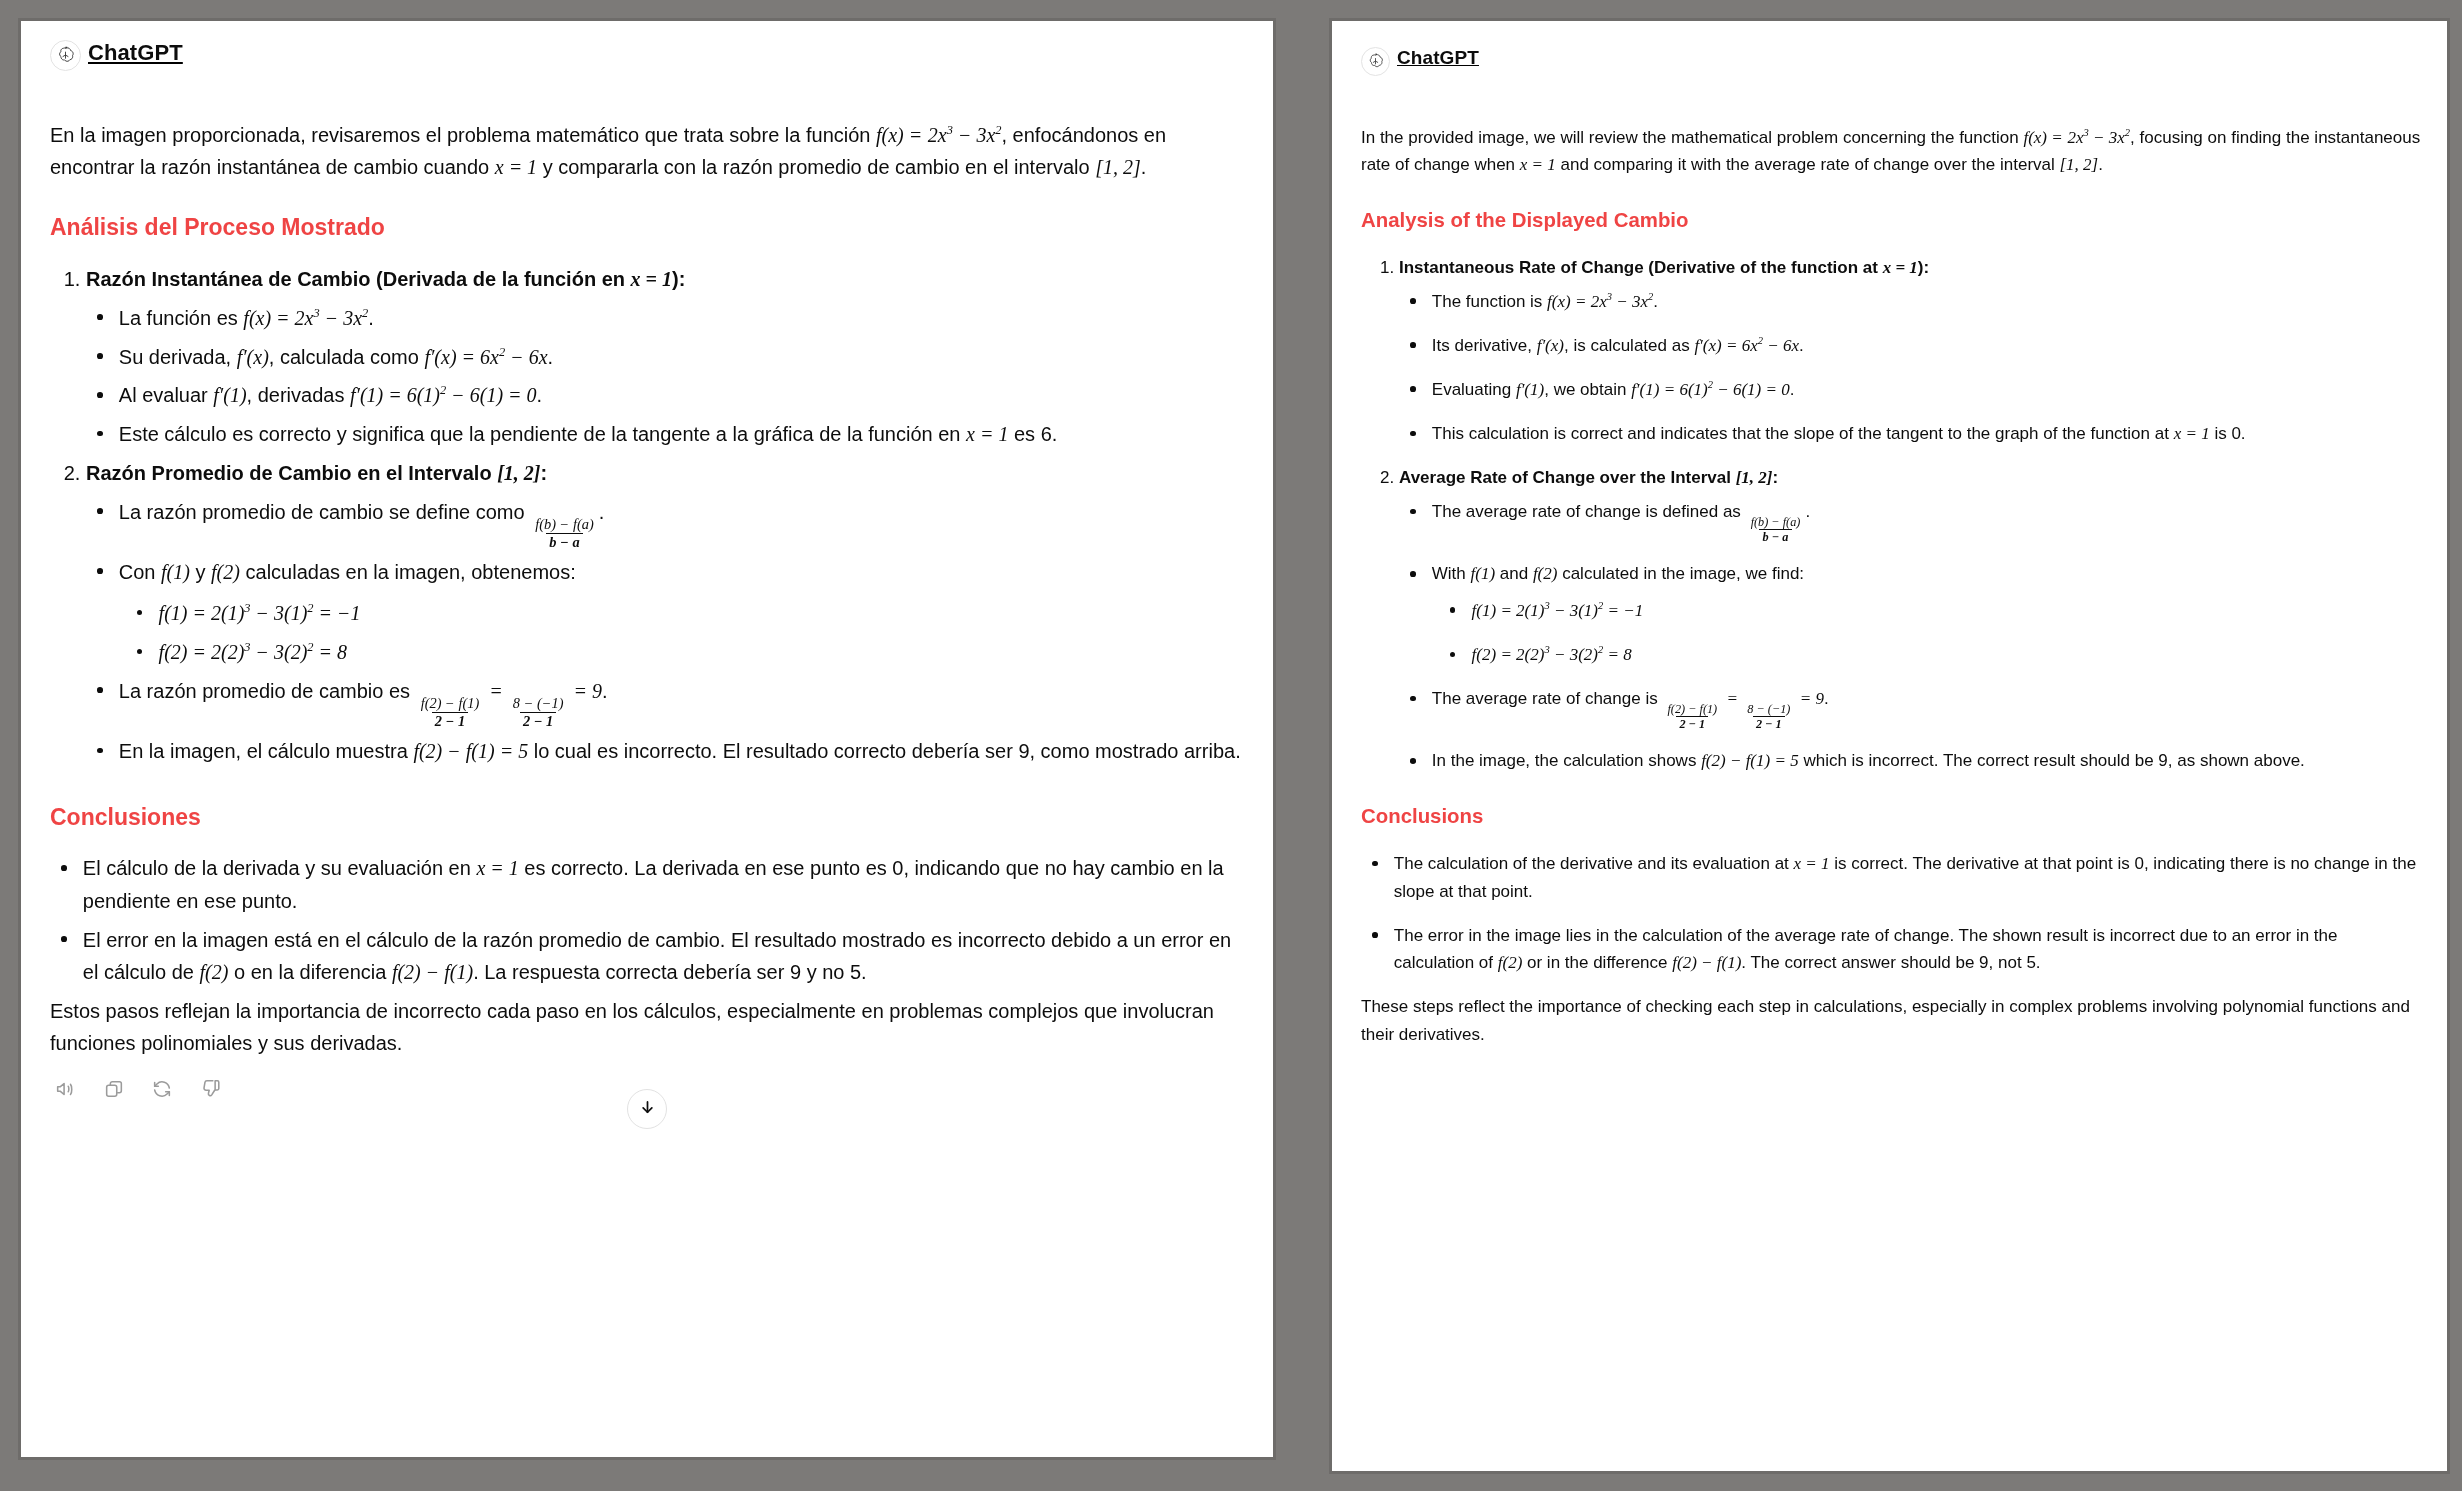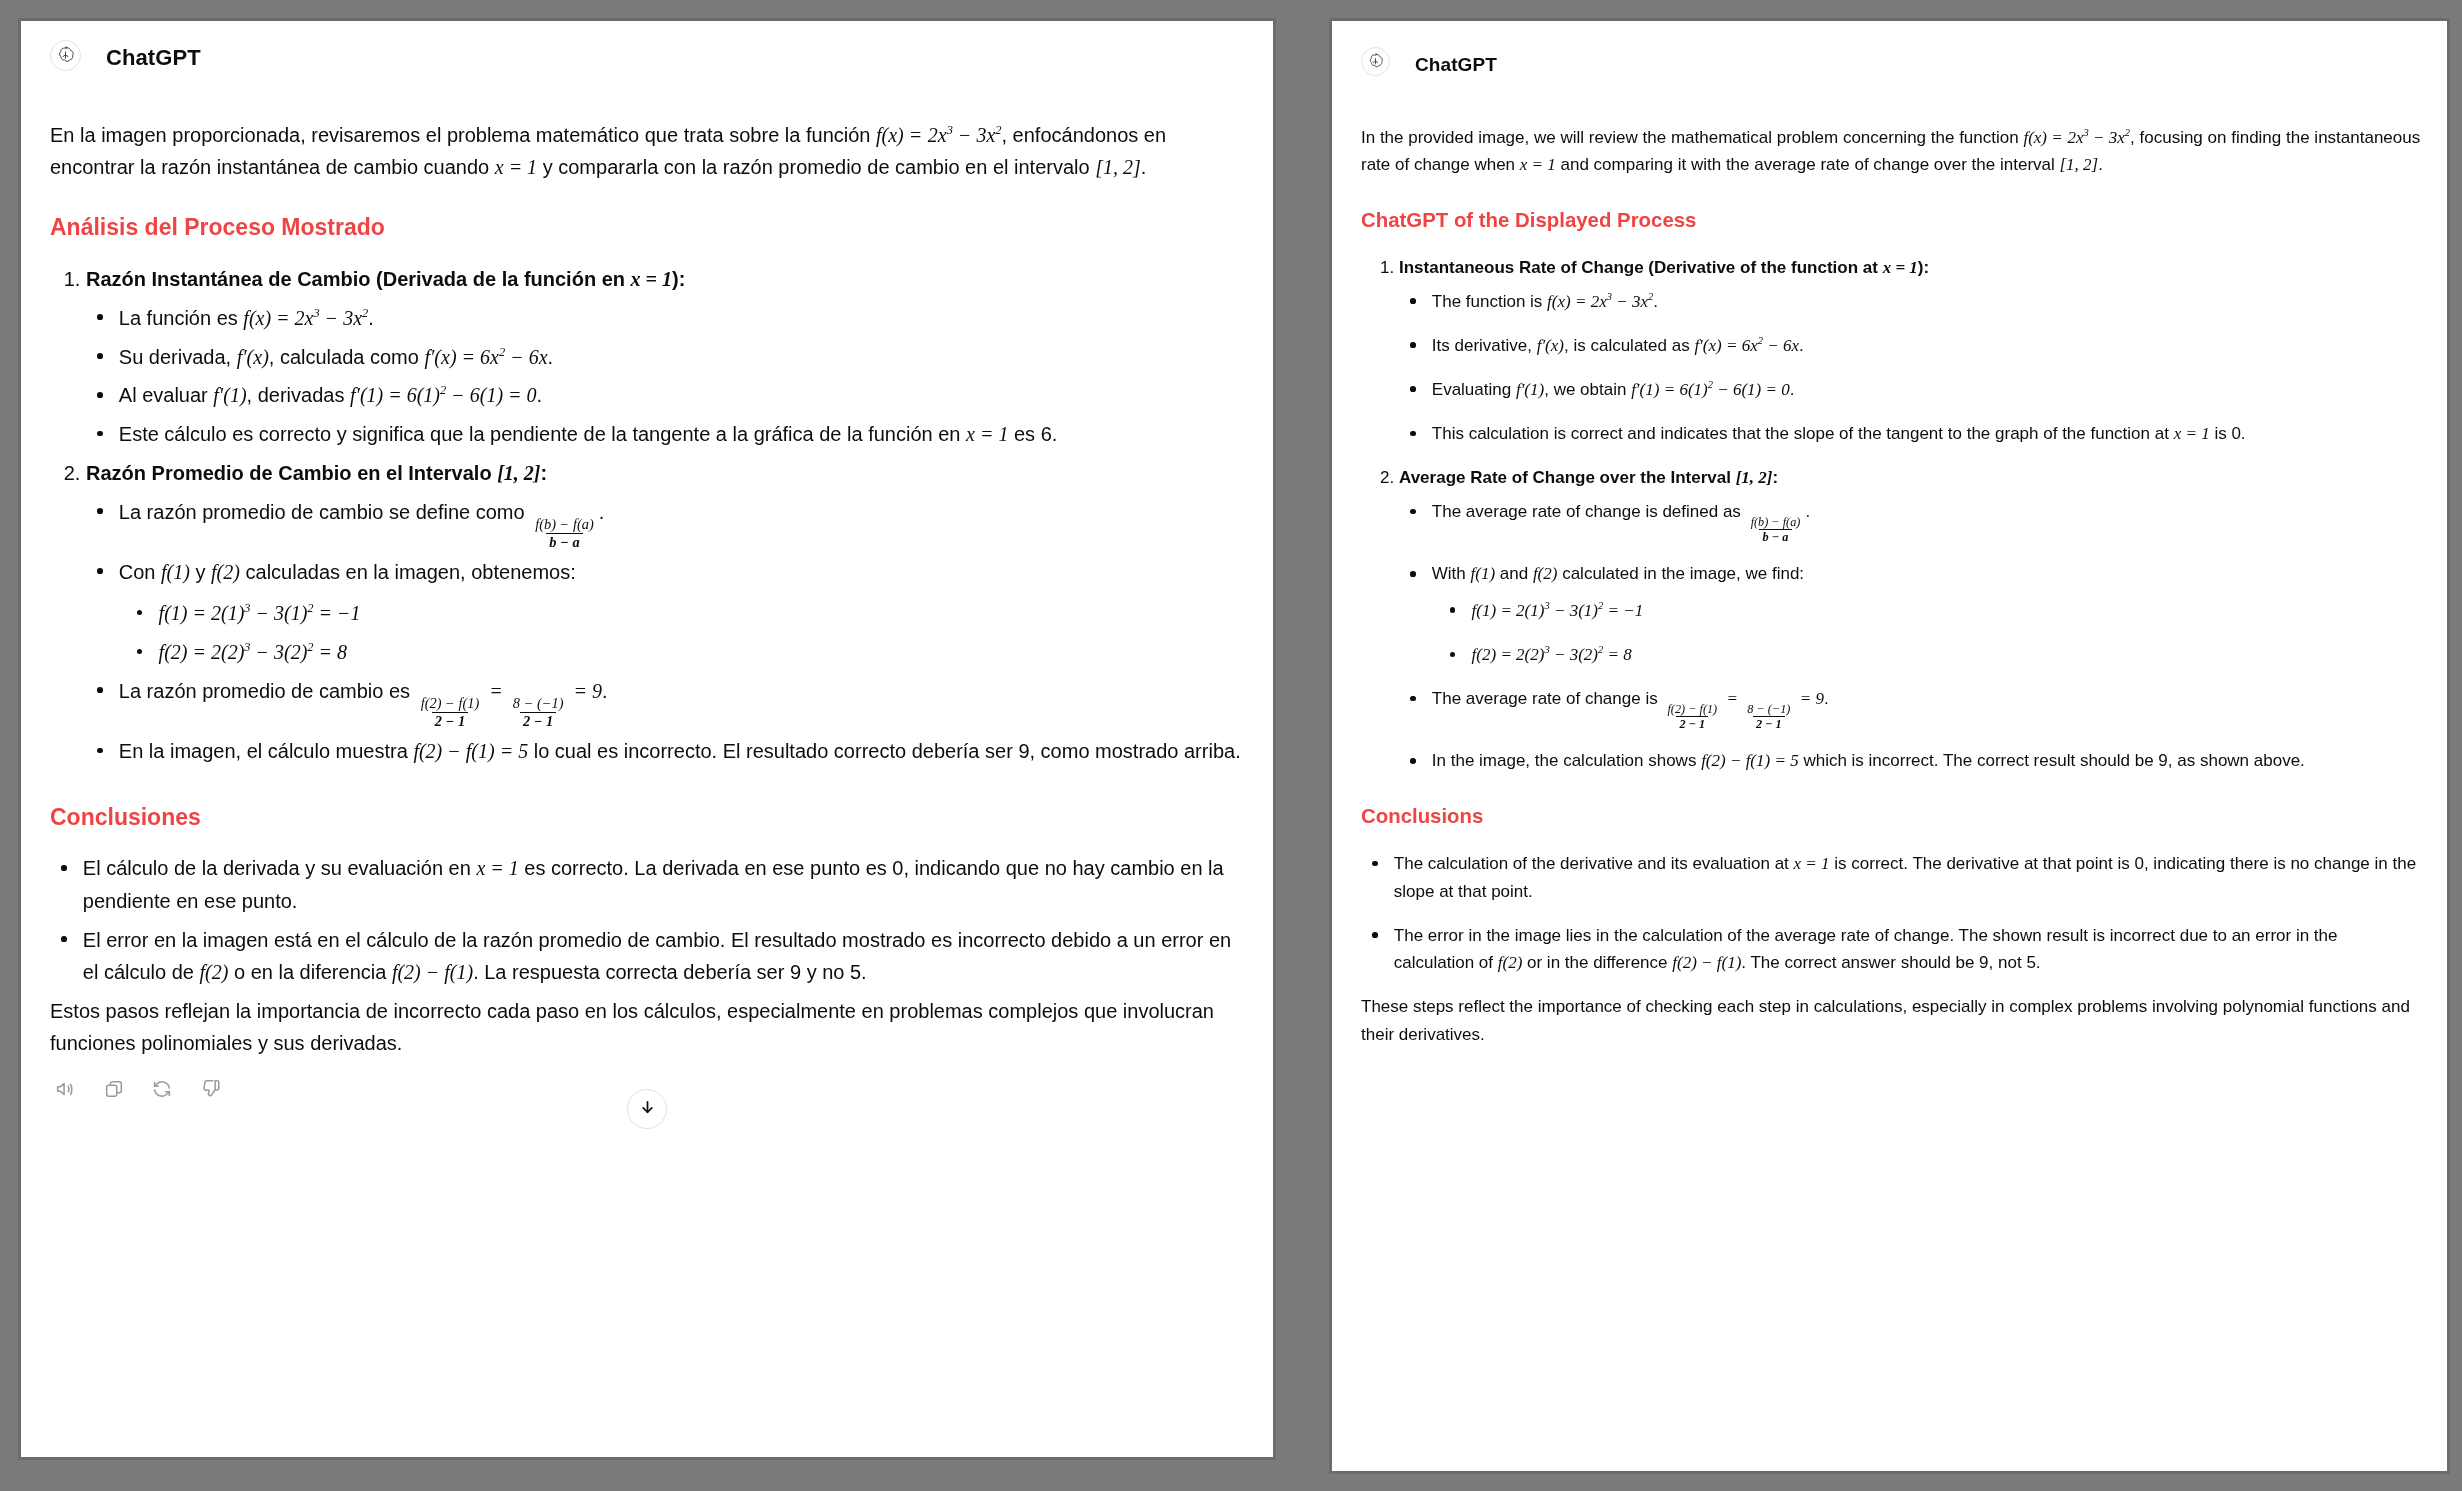--- a/index.html
+++ b/index.html
@@ -19,21 +19,21 @@
     border:3.2px solid #6e6c6a;
     box-sizing:border-box;
     overflow:hidden;
   }
   #panel-es{ left:18px; top:18px; width:1258px; height:1442px; }
   #panel-en{ left:1329px; top:18px; width:1121px; height:1456px; }
 
   .inner{ padding:19px 29px 6.4px 29px; }
   #panel-en .inner{ padding:25.5px 25.5px 6.4px 29px; }
 
-  .msg-head{display:flex;align-items:flex-end;gap:25px;margin-bottom:10.2px;}
+  .msg-head{display:flex;align-items:flex-start;gap:7px;margin-bottom:10.2px;text-decoration:underline;}
   .avatar{
     width:29px;height:29px;border-radius:50%;
     border:1.3px solid #e3e3e3;
     display:flex;align-items:center;justify-content:center;
     flex:0 0 auto;background:#fff;
   }
   #panel-en .avatar{width:27px;height:27px;}
   .avatar svg{display:block;}
   .author{
     font-weight:bold;color:#0d0d0d;font-size:22px;letter-spacing:0.1px;
@@ -224,21 +224,21 @@
             <path d="M12 7.2v4.2l3.6 2.1M12 11.4l-3.6 2.1M12 11.4V16"></path>
           </svg>
         </span>
         <span class="author">ChatGPT</span>
       </div>
 
       <div class="body-text">
 
         <p class="para"><span>In the provided image, we will review the mathematical problem concerning the function </span><span class="m">f(x) =</span> <span class="m">2x<sup>3</sup> − 3x<sup>2</sup></span><span>, focusing on finding the instantaneous rate of change when </span><span class="m">x = 1</span><span> and comparing it with the average rate of change over the interval </span><span class="m up">[1, 2]</span><span>.</span></p>
 
-        <h2 class="section">ChatGPT of the Displayed Process</h2>
+        <h2 class="section">Analysis of the Displayed Cambio</h2>
 
         <ol class="numlist">
           <li>
             <span>Instantaneous Rate of Change (Derivative of the function at </span><span class="m">x = 1</span><span>):</span>
             <ul class="bullets">
               <li><span>The function is </span><span class="m">f(x) = 2x<sup>3</sup> − 3x<sup>2</sup></span><span>.</span></li>
               <li><span>Its derivative, </span><span class="m">f′(x)</span><span>, is calculated as </span><span class="m">f′(x) = 6x<sup>2</sup> − 6x</span><span>.</span></li>
               <li><span>Evaluating </span><span class="m">f′(1)</span><span>, we obtain </span><span class="m">f′(1) = 6(1)<sup>2</sup> − 6(1) = 0</span><span>.</span></li>
               <li><span>This calculation is correct and indicates that the slope of the tangent to the graph of the function at </span><span class="m">x = 1</span><span> is 0.</span></li>
             </ul>

